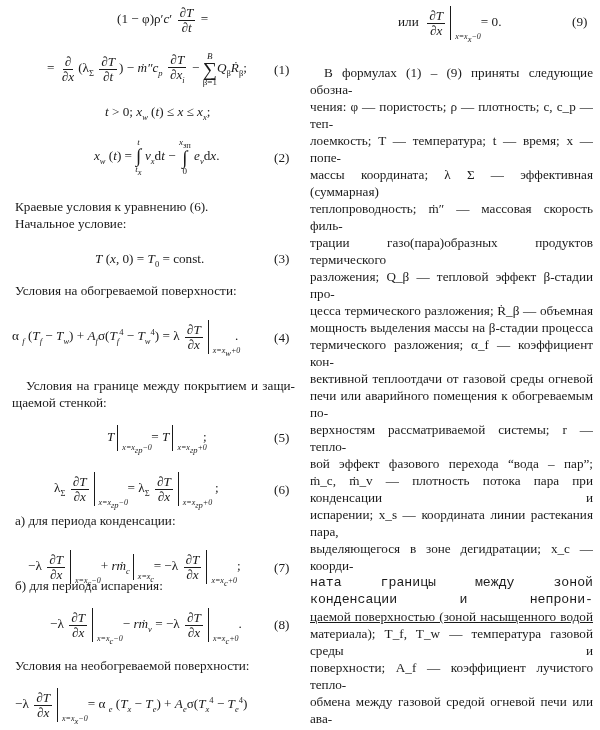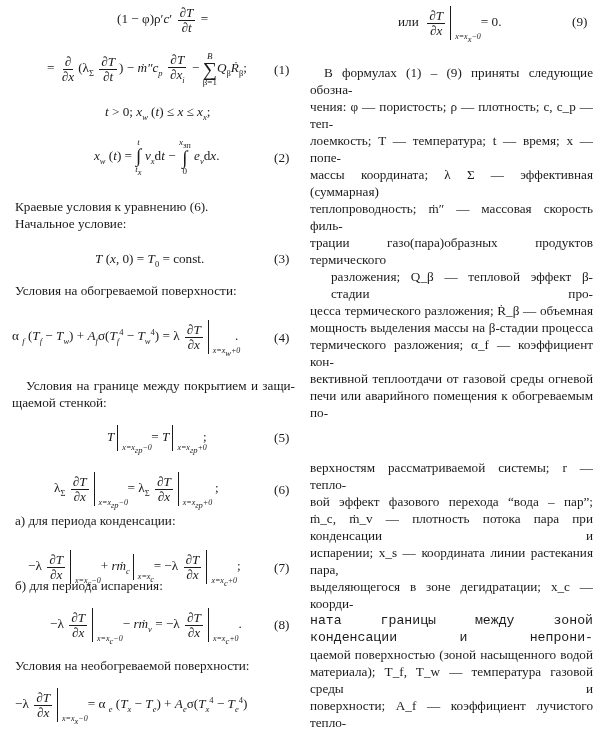--- a/index.html
+++ b/index.html
@@ -151,32 +151,32 @@
   </div>
   <div class="abs" style="left:262px; top:14px;">(9)</div>
 
   <div class="para" style="left:0; top:64px; width:283px;">
     <div style="text-indent: 14px; text-align: justify; text-align-last: justify;">В формулах (1) – (9) приняты следующие обозна-</div>
     <div style="text-align: justify; text-align-last: justify;">чения: φ — пористость; ρ — плотность; c, c_p — теп-</div>
     <div style="text-align: justify; text-align-last: justify;">лоемкость; T — температура; t — время; x — попе-</div>
     <div style="text-align: justify; text-align-last: justify;">массы координата; λ Σ — эффективная (суммарная)</div>
     <div style="text-align: justify; text-align-last: justify;">теплопроводность; ṁ″ — массовая скорость филь-</div>
     <div style="text-align: justify; text-align-last: justify;">трации газо(пара)образных продуктов термического</div>
-    <div style="text-align: justify; text-align-last: justify; margin-left: 21px;">разложения; Q_β — тепловой эффект β-стадии про-</div>
+    <div style="text-align: justify; text-align-last: justify;">разложения; Q_β — тепловой эффект β-стадии про-</div>
     <div style="text-align: justify; text-align-last: justify;">цесса термического разложения; Ṙ_β — объемная</div>
     <div style="text-align: justify; text-align-last: justify;">мощность выделения массы на β-стадии процесса</div>
     <div style="text-align: justify; text-align-last: justify;">термического разложения; α_f — коэффициент кон-</div>
     <div style="text-align: justify; text-align-last: justify;">вективной теплоотдачи от газовой среды огневой</div>
     <div style="text-align: justify; text-align-last: justify;">печи или аварийного помещения к обогреваемым по-</div>
-    <div style="text-align: justify; text-align-last: justify; margin-top: 38px;">верхностям рассматриваемой системы; r — тепло-</div>
+    <div style="text-align: justify; text-align-last: justify;">верхностям рассматриваемой системы; r — тепло-</div>
     <div style="text-align: justify; text-align-last: justify;">вой эффект фазового перехода “вода – пар”;</div>
     <div style="text-align: justify; text-align-last: justify;">ṁ_c, ṁ_v — плотность потока пара при конденсации и</div>
     <div style="text-align: justify; text-align-last: justify;">испарении; x_s — координата линии растекания пара,</div>
     <div style="text-align: justify; text-align-last: justify;">выделяющегося в зоне дегидратации; x_c — коорди-</div>
     <div style="text-align: justify; text-align-last: justify; font-family: Liberation Mono, monospace;">ната границы между зоной конденсации и непрони-</div>
-    <div style="text-align: justify; text-align-last: justify;">цаемой поверхностью (зоной насыщенного водой</div>
+    <div style="text-align: justify; text-align-last: justify; text-decoration: underline;">цаемой поверхностью (зоной насыщенного водой</div>
     <div style="text-align: justify; text-align-last: justify;">материала); T_f, T_w — температура газовой среды и</div>
     <div style="text-align: justify; text-align-last: justify;">поверхности; A_f — коэффициент лучистого тепло-</div>
     <div style="text-align: justify; text-align-last: justify;">обмена между газовой средой огневой печи или ава-</div>
     <div style="text-align: justify; text-align-last: justify;">рийного помещения и обогреваемыми поверхностя-</div>
 
   </div>
 </div>
 
 </body></html>

